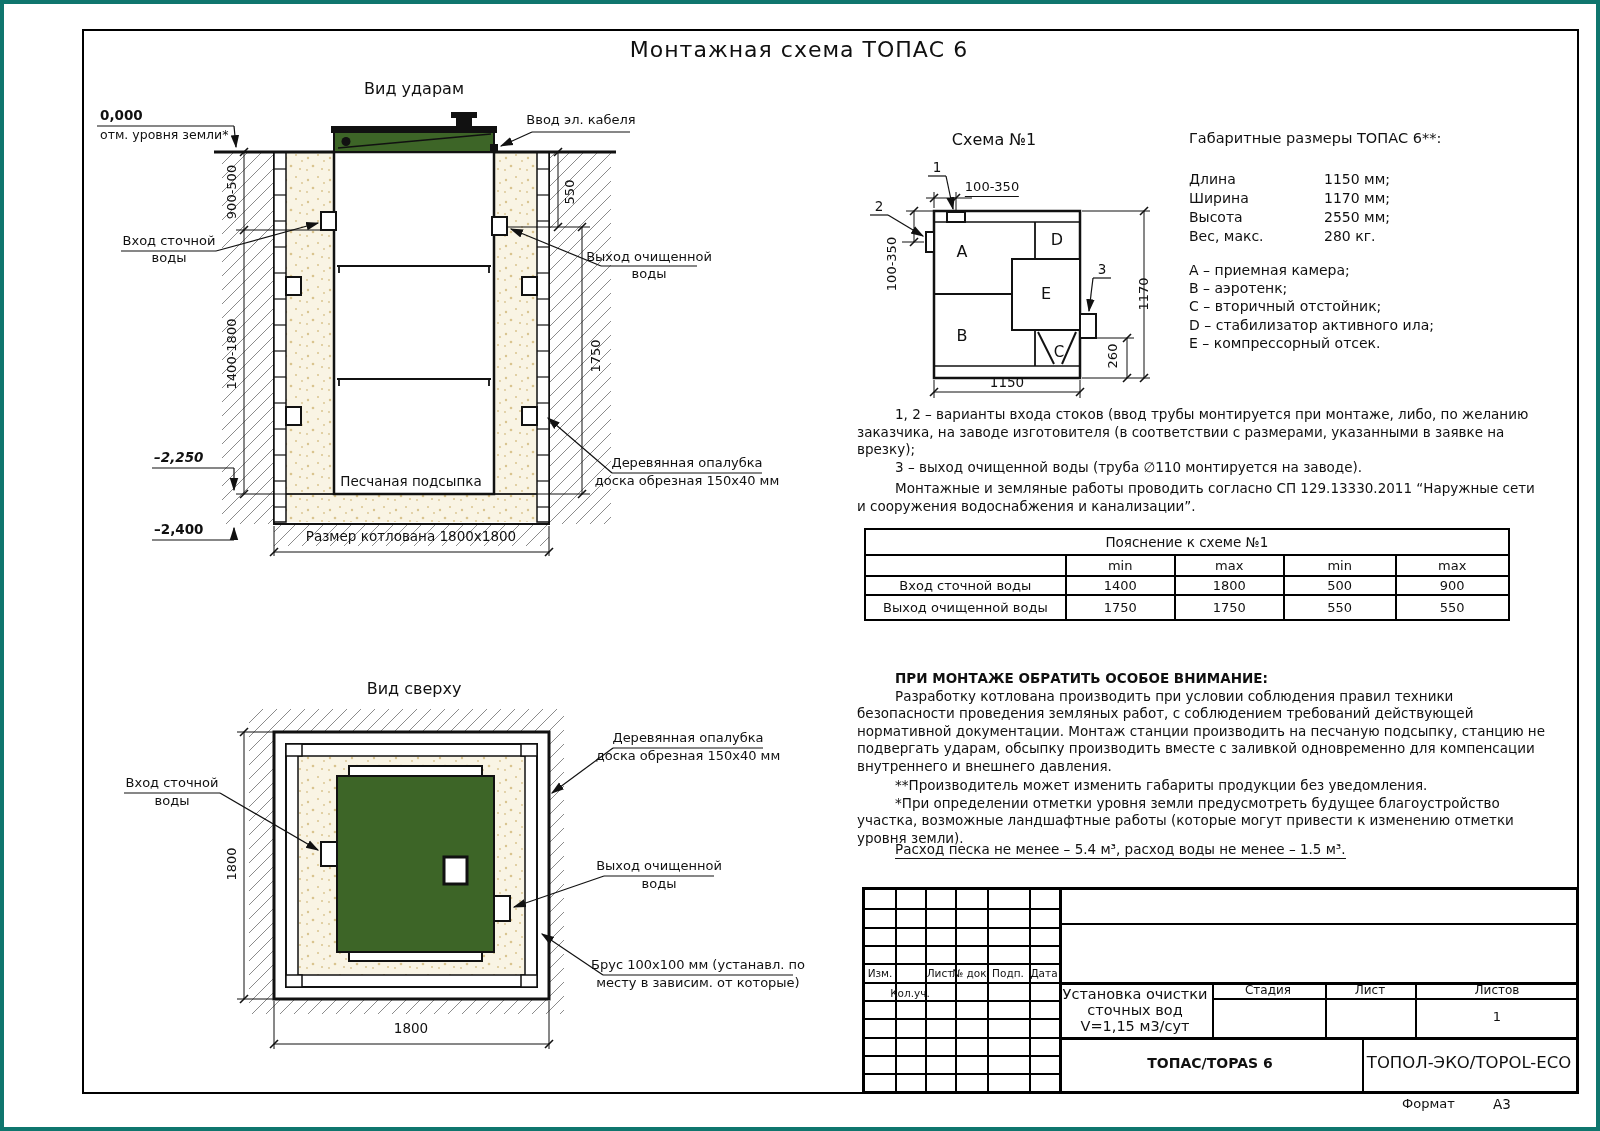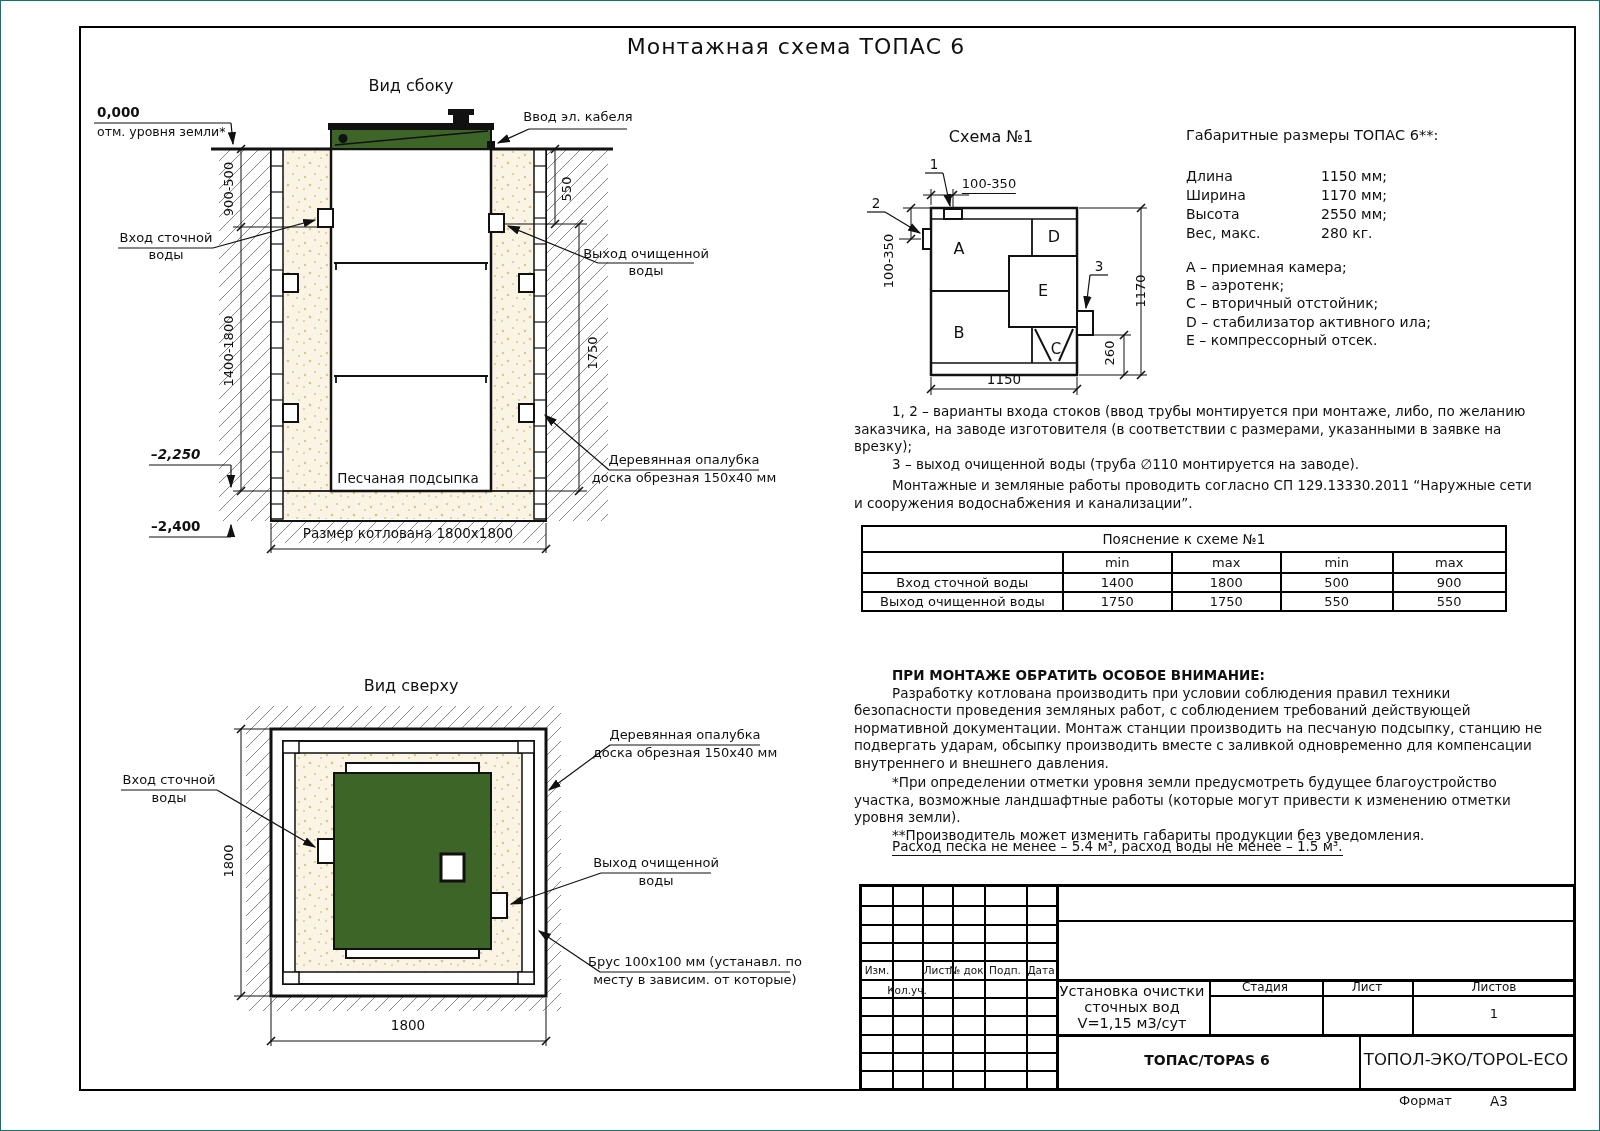--- a/index.html
+++ b/index.html
@@ -1,17 +1,17 @@
 <!DOCTYPE html>
 <html><head>
 <meta charset="utf-8">
 <style>
   html,body{margin:0;padding:0;background:#fff;}
   body{font-family:"DejaVu Sans",sans-serif;color:#101010;}
-  #canvas{position:relative;width:1600px;height:1131px;background:#fff;border:1px solid #0f766e;box-sizing:border-box;overflow:hidden;}
+  #canvas{position:relative;width:1600px;height:1131px;background:#fff;border:4px solid #0f766e;box-sizing:border-box;overflow:hidden;}
   .frame{position:absolute;left:78px;top:25px;width:1497px;height:1065px;border:2.5px solid #000;box-sizing:border-box;}
   svg{position:absolute;overflow:visible;}
   .t{position:absolute;white-space:nowrap;line-height:1.12;}
   .c{transform:translateX(-50%);text-align:center;}
   .r{transform:translate(-50%,-50%) rotate(-90deg);}
   .f10{font-size:10.5px}.f12{font-size:12px}.f125{font-size:12.5px}.f13{font-size:13px}
   .f135{font-size:13.5px}.f14{font-size:14px}.f145{font-size:14.5px}.f15{font-size:15px}
   .f16{font-size:16px}.f17{font-size:16.5px}.f22{font-size:22px}
   .b{font-weight:bold}
   .para{position:absolute;font-size:13.5px;line-height:17.5px;text-align:left;}
@@ -150,21 +150,21 @@
       <line x1="190" y1="462" x2="190" y2="492"></line>
         <line x1="465" y1="462" x2="465" y2="492"></line>
       <line x1="190" y1="488" x2="465" y2="488"></line>
       <g stroke-width="1.6">
           <line x1="186" y1="492" x2="194" y2="484"></line>
           <line x1="461" y1="492" x2="469" y2="484"></line>
         </g>
     </g>
   </svg>
 
-  <div class="t c f16" style="left:410px;top:76px;">Вид сбоку</div>
+  <div class="t c f16" style="left:410px;top:76px;">Вид ударам</div>
   <div class="t f135 b" style="left:96px;top:104px;">0,000</div>
   <div class="t f125" style="left:96px;top:124px;">отм. уровня земли*</div>
   <div class="t c f13" style="left:577px;top:109px;">Ввод эл. кабеля</div>
   <div class="t c f13" style="left:165px;top:230px;">Вход сточной</div>
   <div class="t c f13" style="left:165px;top:247px;">воды</div>
   <div class="t c f13" style="left:645px;top:246px;">Выход очищенной</div>
   <div class="t c f13" style="left:645px;top:263px;">воды</div>
   <div class="t c f13" style="left:683px;top:452px;">Деревянная опалубка</div>
   <div class="t c f13" style="left:683px;top:470px;">доска обрезная 150х40 мм</div>
   <div class="t c f135" style="left:407px;top:470px;">Песчаная подсыпка</div>
@@ -361,37 +361,37 @@
       <td style="width:76px;">min</td>
       <td style="width:77px;">max</td>
     </tr>
     <tr style="height:19px;">
       <td>Вход сточной воды</td>
       <td>1400</td>
       <td>1800</td>
       <td>500</td>
       <td>900</td>
     </tr>
-    <tr style="height:19px;">
+    <tr style="height:25px;">
       <td>Выход очищенной воды</td>
       <td>1750</td>
       <td>1750</td>
       <td>550</td>
       <td>550</td>
     </tr>
   </tbody>
     </table>
 
   <div class="para" style="left:853px;top:666px;width:692px;">
     <div class="ind b" style="font-weight:bold;">ПРИ МОНТАЖЕ ОБРАТИТЬ ОСОБОЕ ВНИМАНИЕ:</div>
     <div class="ind">Разработку котлована производить при условии соблюдения правил техники безопасности проведения земляных работ, с соблюдением требований действующей нормативной документации. Монтаж станции производить на песчаную подсыпку, станцию не подвергать ударам, обсыпку производить вместе с заливкой одновременно для компенсации внутреннего и внешнего давления.</div>
   </div>
   <div class="para" style="left:853px;top:773px;width:695px;">
+    <div class="ind">**Производитель может изменить габариты продукции без уведомления.</div>
     <div class="ind">*При определении отметки уровня земли предусмотреть будущее благоустройство участка, возможные ландшафтные работы (которые могут привести к изменению отметки уровня земли).</div>
-    <div class="ind">**Производитель может изменить габариты продукции без уведомления.</div>
   </div>
   <div class="t f135" style="left:891px;top:838px;">
     <span class="ul">Расход песка не менее – 5.4 м³, расход воды не менее – 1.5 м³.</span>
   </div>
 
   <div class="tb">
 
     <div class="vl" style="left:30px;top:0;width:1.5px;height:201px;"></div>
     <div class="vl" style="left:60px;top:0;width:1.5px;height:201px;"></div>
     <div class="vl" style="left:90px;top:0;width:1.5px;height:201px;"></div>

